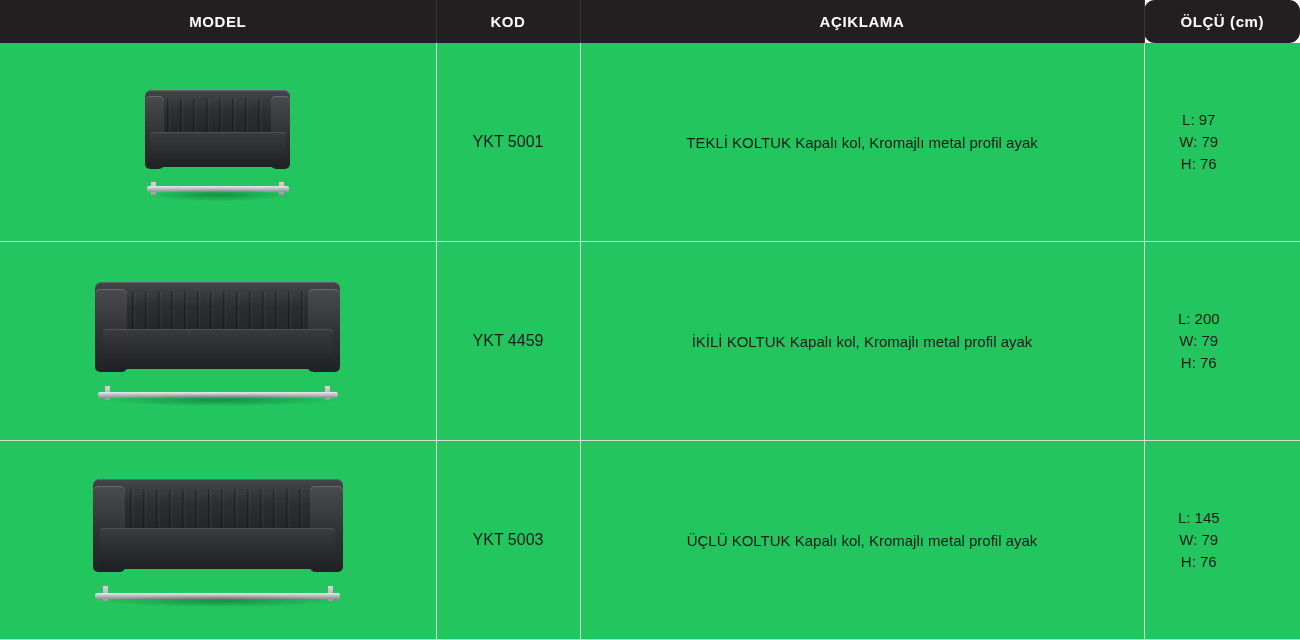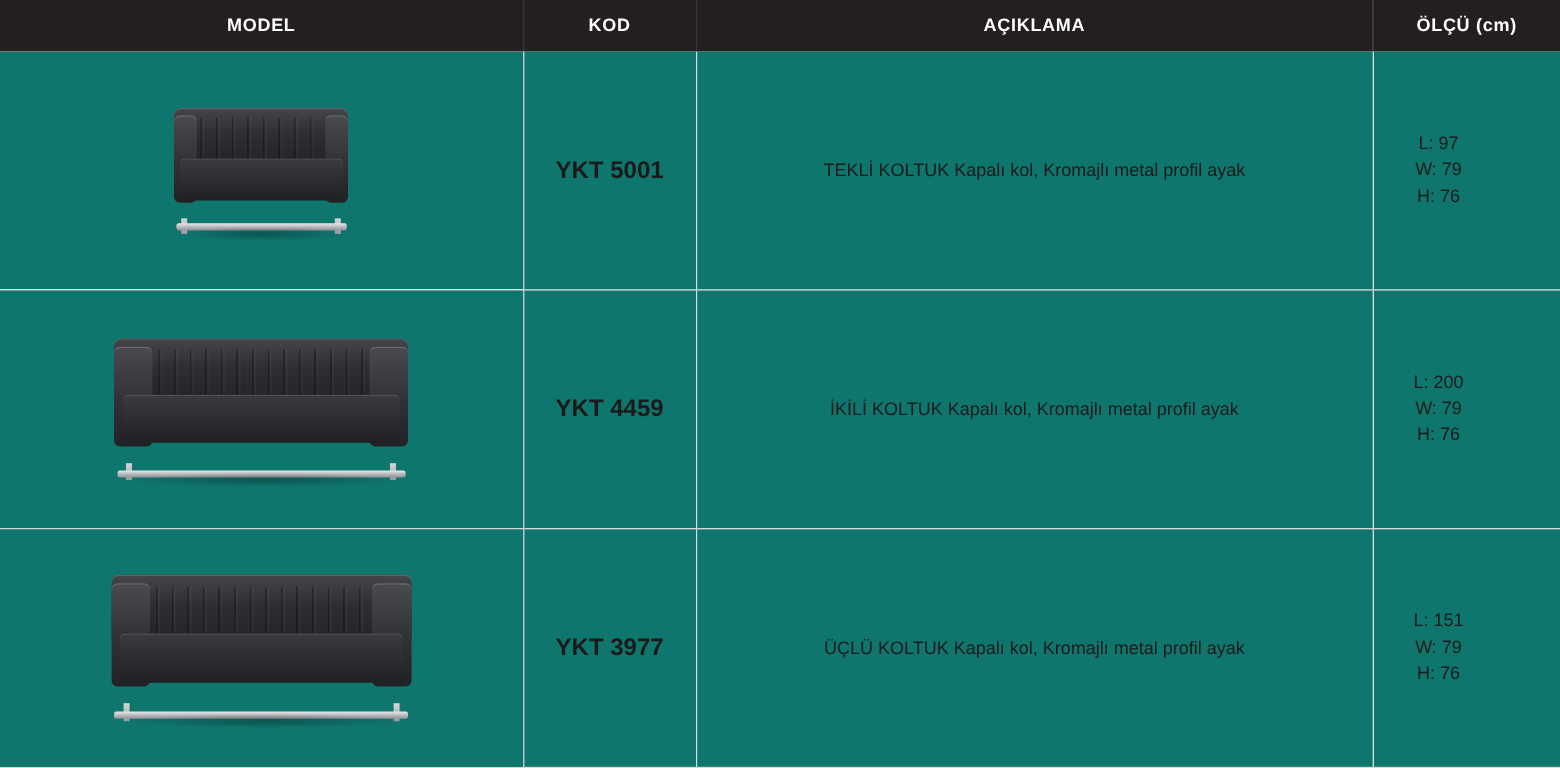--- a/index.html
+++ b/index.html
@@ -23,38 +23,38 @@
     background: #231f20;
     color: #ffffff;
     font-size: 15px;
     font-weight: bold;
     letter-spacing: 0.6px;
     padding: 13px 4px;
     text-align: center;
     vertical-align: middle;
     border-right: 1px solid #3a3637;
   }
-  .head-row th:last-child { border-right: none; }
+  .head-row th:last-child { border-right: none; border-radius: 11px; }
 
   col.c-model { width: 436px; }
   col.c-kod { width: 144px; }
   col.c-desc { width: 564px; }
   col.c-olcu { width: 156px; }
 
   .prod-row td {
     border-bottom: 1px solid #d9d9d9;
     border-right: 1px solid #d9d9d9;
     vertical-align: middle;
     text-align: center;
-    background: #0f766e;
+    background: #22c55e;
   }
   .prod-row td:last-child { border-right: none; }
 
   .cell-model { height: 198px; padding: 0; position: relative; }
-  .cell-kod { font-size: 20px; font-weight: bold; color: #1a1a1a; }
+  .cell-kod { font-size: 16px; font-weight: normal; color: #1a1a1a; }
   .cell-desc { font-size: 15px; color: #1a1a1a; padding: 0 20px; }
   .cell-olcu {
     font-size: 15px;
     color: #1a1a1a;
     line-height: 22px;
     padding-right: 48px;
     text-align: right;
   }
   .dim-line { display: block; white-space: nowrap; }
 
@@ -224,23 +224,23 @@
             <div class="arm right"></div>
             <div class="tufting"></div>
             <div class="seat"></div>
             <div class="leg l1"></div>
             <div class="leg l2"></div>
             <div class="base"></div>
             <div class="shadow"></div>
           </div>
         </div>
       </td>
-      <td class="cell-kod">YKT 3977</td>
+      <td class="cell-kod">YKT 5003</td>
       <td class="cell-desc">ÜÇLÜ KOLTUK Kapalı kol, Kromajlı metal profil ayak</td>
       <td class="cell-olcu">
-        <span class="dim-line">L: 151</span>
+        <span class="dim-line">L: 145</span>
         <span class="dim-line">W: 79</span>
         <span class="dim-line">H: 76</span>
       </td>
     </tr>
 
   </tbody>
 </table>
 
 </body></html>

